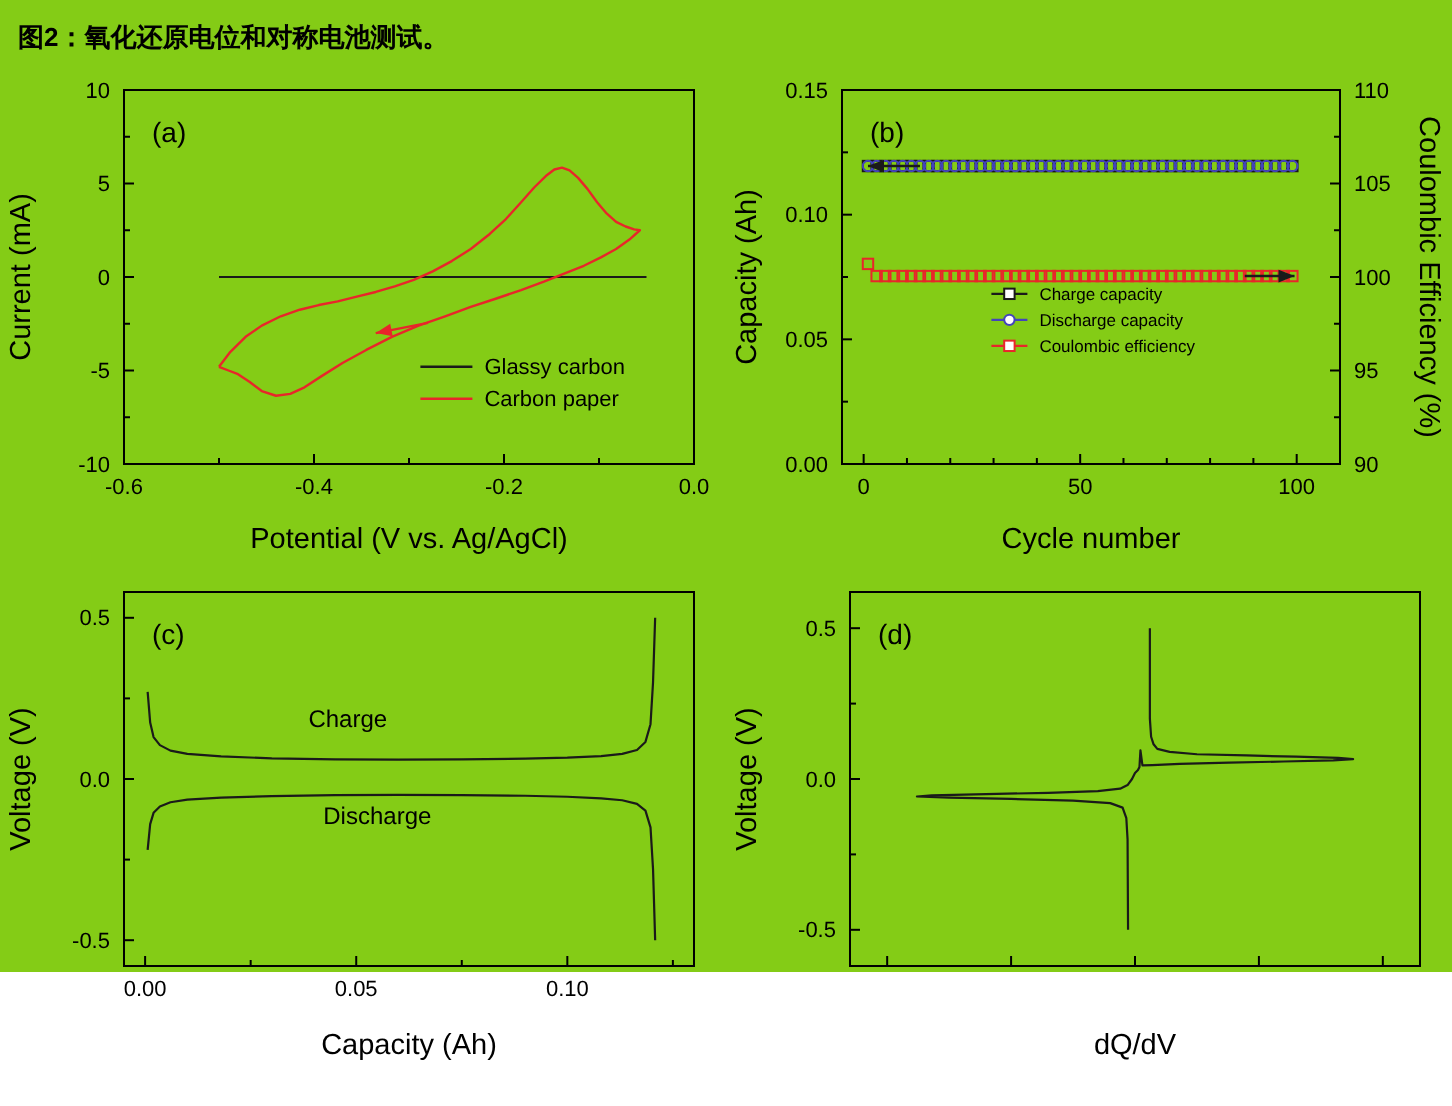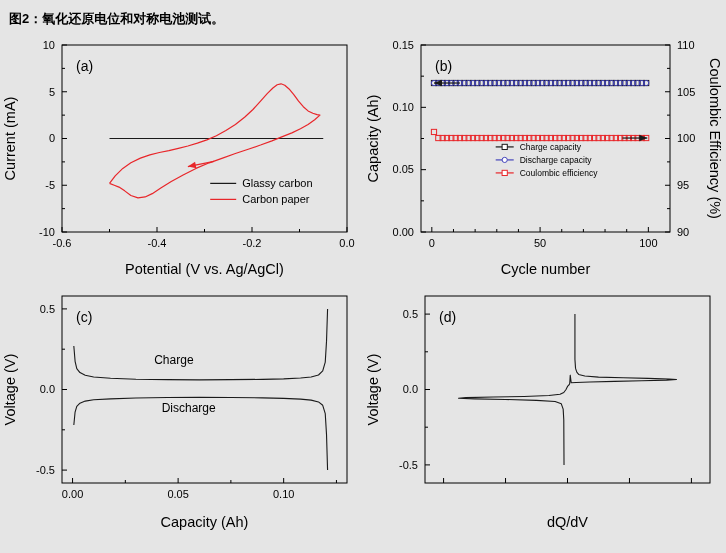--- a/index.html
+++ b/index.html
@@ -1,17 +1,17 @@
 <!DOCTYPE html>
 <html><head>
 <meta charset="utf-8">
 <style>
   html,body{margin:0;padding:0;background:#ffffff;}
   body{width:726px;height:553px;overflow:hidden;font-family:"Liberation Sans",sans-serif;}
-  .page{width:726px;height:553px;background:#e5e5e5;}
+  .page{width:726px;height:486px;background:#84cc16;}
   .fig-title{font-size:13px;font-weight:700;color:#000;padding:10px 0 3px 9px;font-family:"Liberation Sans",sans-serif;}
   .grid{display:grid;grid-template-columns:363px 363px;grid-template-rows:253px 253px;}
   svg{display:block;}
   svg text{font-family:"Liberation Sans",sans-serif;fill:#000;}
 </style>
 </head>
 <body>
 
 <div class="page">
   <div class="fig-title">图2：氧化还原电位和对称电池测试。</div>

